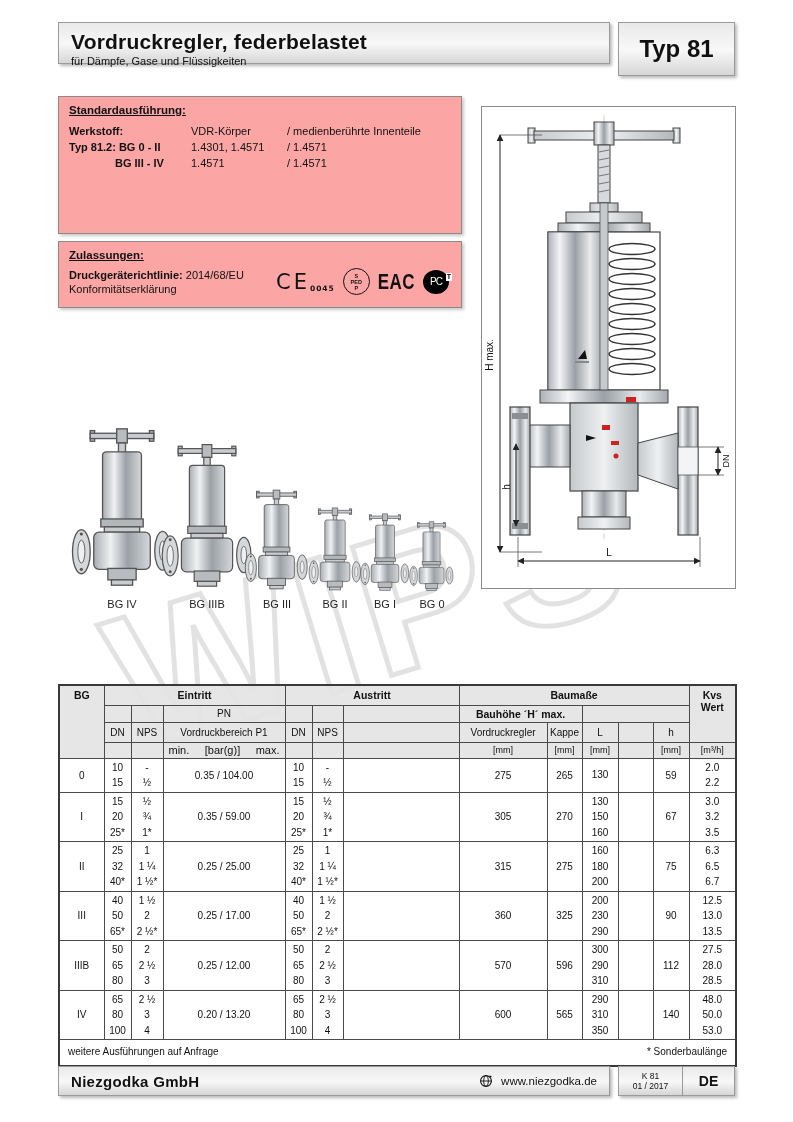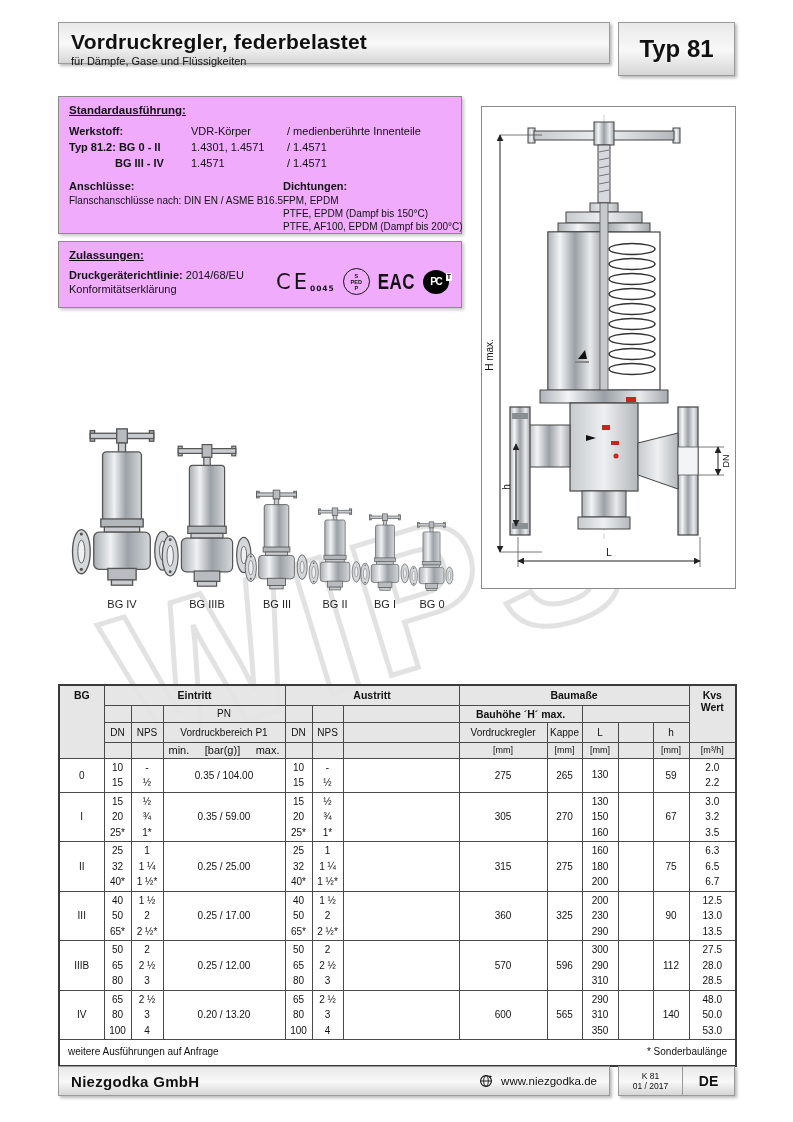--- a/index.html
+++ b/index.html
@@ -16,21 +16,21 @@
     border: 1px solid #9a9a9a;
     box-shadow: 2px 2px 3px rgba(0,0,0,.28);
   }
   .title-box { left: 58px; top: 22px; width: 552px; height: 42px; padding: 7px 12px 0 12px; }
   .title-box h1 { font-size: 21px; font-weight: bold; letter-spacing: .2px; }
   .title-box .sub { font-size: 11px; margin-top: 1px; }
   .type-box { left: 618px; top: 22px; width: 117px; height: 54px; display: flex; align-items: center; justify-content: center; font-size: 24px; font-weight: bold; }
 
   
   .sect {
-    background: #f0abfc;
+    background: #fca5a5;
     border: 1px solid #8a8a8a;
     box-shadow: 2px 2px 3px rgba(0,0,0,.22);
     padding: 7px 10px;
     font-size: 11px;
   }
   .sect .hd { font-weight: bold; text-decoration: underline; font-size: 11.5px; margin-bottom: 7px; }
   .std-box { left: 58px; top: 96px; width: 404px; height: 138px; }
   .mat-line { display: flex; line-height: 16px; white-space: nowrap; }
   .mat-line .c1 { width: 122px; font-weight: bold; }
   .mat-line .c1.ind { padding-left: 46px; }
@@ -45,21 +45,21 @@
   .zul-left { width: 205px; }
   .zul-left .b { font-weight: bold; }
   .zul-left .ln { font-size: 11px; line-height: 14px; }
   .zul-marks { flex: 1; display: flex; align-items: center; justify-content: space-between; padding: 14px 2px 0 2px; }
   .ce { font-family: "DejaVu Sans", sans-serif; font-size: 21px; letter-spacing: 3px; }
   .ce .num { font-size: 7.5px; font-weight: bold; letter-spacing: 1px; vertical-align: -2px; }
   .sped { width: 27px; height: 27px; border: 1.6px solid #111; border-radius: 50%; display: flex; flex-direction: column; align-items: center; justify-content: center; }
   .sped span { font-size: 5.5px; font-weight: bold; line-height: 6px; }
   .eac { font-size: 17px; font-weight: bold; transform: scaleY(1.3); letter-spacing: .5px; }
   .gost { position: relative; width: 26px; height: 24px; background: #000; border-radius: 50%; display: flex; align-items: center; justify-content: center; }
-  .gost .pc { color: #fff; font-weight: bold; font-size: 10px; letter-spacing: -1px; }
+  .gost .pc { color: #fff; font-weight: normal; font-size: 10px; letter-spacing: -1px; }
   .gost .t { position: absolute; right: -3px; top: 3px; background: #fff; color: #000; font-size: 7px; font-weight: bold; line-height: 8px; padding: 0 1px; }
 
   
   .draw-box { left: 481px; top: 106px; width: 255px; height: 483px; border: 1px solid #8a8a8a; background: #fff; }
 
   
   .valves { left: 58px; top: 415px; width: 420px; height: 200px; }
   .valve-label { position: absolute; top: 183px; width: 80px; text-align: center; font-size: 11px; color: #222; }
 
   
@@ -110,32 +110,20 @@
     </div>
     <div class="mat-line">
       <span class="c1">Typ 81.2: BG  0 - II</span>
       <span class="c2">1.4301, 1.4571</span>
       <span>/ 1.4571</span>
     </div>
     <div class="mat-line">
       <span class="c1 ind">BG  III - IV</span>
       <span class="c2">1.4571</span>
       <span>/ 1.4571</span>
-    </div>
-    <div class="std-cols">
-      <div class="std-left">
-        <div class="lbl">Anschlüsse:</div>
-        <div class="ln">Flanschanschlüsse nach: DIN EN / ASME B16.5</div>
-      </div>
-      <div class="std-right">
-        <div class="lbl">Dichtungen:</div>
-        <div class="ln">FPM, EPDM</div>
-        <div class="ln">PTFE, EPDM (Dampf bis 150°C)</div>
-        <div class="ln">PTFE, AF100, EPDM (Dampf bis 200°C)</div>
-      </div>
     </div>
   </div>
 
   <div class="layer sect zul-box">
     <div class="zul-left">
       <div class="hd">Zulassungen:</div>
       <div class="ln"><span class="b">Druckgeräterichtlinie:</span> <span>2014/68/EU</span></div>
       <div class="ln">Konformitätserklärung</div>
     </div>
     <div class="zul-marks">

